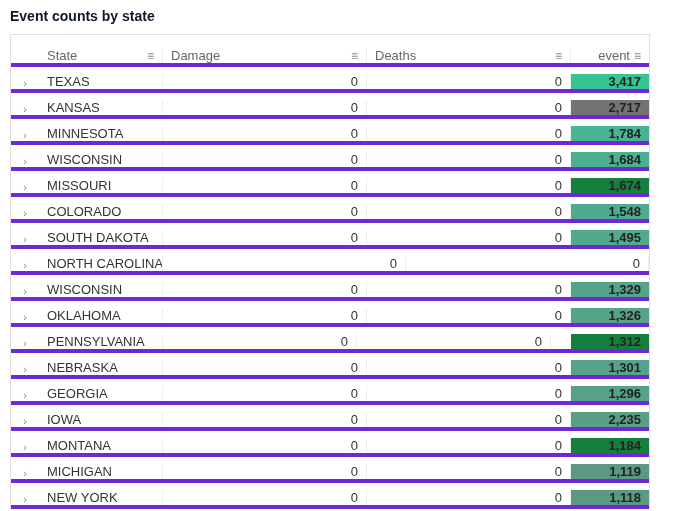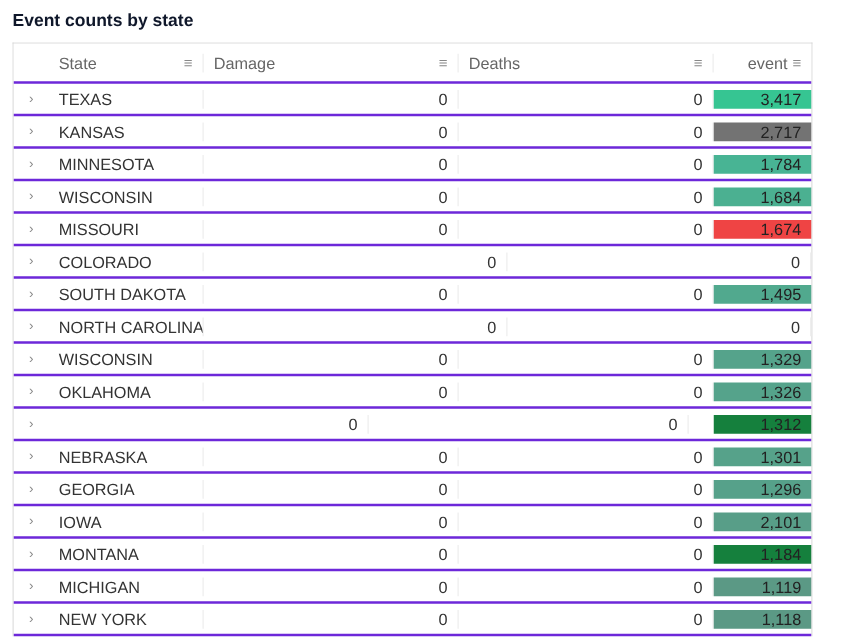--- a/index.html
+++ b/index.html
@@ -17,22 +17,22 @@
     color: #0f172a;
     margin-bottom: 10px;
   }
   .grid {
     border: 1px solid #e0e0e0;
     border-bottom: none;
     width: 640px;
   }
   .headrow, .row {
     display: flex;
-    align-items: center;
-    border-bottom: 2px solid #6d28d9;
+    align-items: flex-end;
+    border-bottom: 4px solid #6d28d9;
   }
   .headrow {
     height: 32px;
     background: #fff;
   }
   .row {
     height: 26px;
   }
   .cell {
     display: flex;
@@ -48,21 +48,21 @@
   .c-deaths { flex: 1; justify-content: flex-end; }
   .c-event  { width: 78px; justify-content: flex-end; border-right: none; font-variant-numeric: tabular-nums; }
   .headrow .cell { color: #666; font-size: 13px; }
   .hdr { display:flex; align-items:center; width:100%; justify-content:space-between; }
   .hdr-label-left { }
   .hdr-label-right { margin-left:auto; padding-right:4px; }
   .menu-icon { color:#888; font-size:12px; line-height:1; cursor:pointer; }
   .expand-icon { font-size:11px; color:#888; cursor:pointer; }
   .row .c-state { color:#333; }
   .row .c-damage, .row .c-deaths { color:#333; }
-  .row .c-event { color:#222; font-weight:400;padding-left:16px; }
+  .row .c-event { color:#222; font-weight:700;padding-left:16px; }
 </style>
 </head>
 <body>
 
 <div class="title">Event counts by state</div>
 
 <div class="grid">
   <div class="headrow">
     <div class="cell expcol"></div>
     <div class="cell c-state">
@@ -127,29 +127,30 @@
         <div class="cell c-deaths">0</div>
         <div class="cell c-event" style="background:#4bb091;">1,684</div>
       </div>
       <div class="row">
         <div class="cell expcol">
           <span class="expand-icon">›</span>
         </div>
         <div class="cell c-state">MISSOURI</div>
         <div class="cell c-damage">0</div>
         <div class="cell c-deaths">0</div>
-        <div class="cell c-event" style="background:#ef4444;">1,674</div>
+        <div class="cell c-event" style="background:#15803d;">1,674</div>
       </div>
       <div class="row">
         <div class="cell expcol">
           <span class="expand-icon">›</span>
         </div>
         <div class="cell c-state">COLORADO</div>
         <div class="cell c-damage">0</div>
         <div class="cell c-deaths">0</div>
+        <div class="cell c-event" style="background:#4fab8f;">1,548</div>
       </div>
       <div class="row">
         <div class="cell expcol">
           <span class="expand-icon">›</span>
         </div>
         <div class="cell c-state">SOUTH DAKOTA</div>
         <div class="cell c-damage">0</div>
         <div class="cell c-deaths">0</div>
         <div class="cell c-event" style="background:#51a98e;">1,495</div>
       </div>
@@ -176,20 +177,21 @@
         </div>
         <div class="cell c-state">OKLAHOMA</div>
         <div class="cell c-damage">0</div>
         <div class="cell c-deaths">0</div>
         <div class="cell c-event" style="background:#55a38b;">1,326</div>
       </div>
       <div class="row">
         <div class="cell expcol">
           <span class="expand-icon">›</span>
         </div>
+        <div class="cell c-state">PENNSYLVANIA</div>
         <div class="cell c-damage">0</div>
         <div class="cell c-deaths">0</div>
         <div class="cell c-event" style="background:#15803d;margin-left:20px;">1,312</div>
       </div>
       <div class="row">
         <div class="cell expcol">
           <span class="expand-icon">›</span>
         </div>
         <div class="cell c-state">NEBRASKA</div>
         <div class="cell c-damage">0</div>
@@ -205,21 +207,21 @@
         <div class="cell c-deaths">0</div>
         <div class="cell c-event" style="background:#56a18a;">1,296</div>
       </div>
       <div class="row">
         <div class="cell expcol">
           <span class="expand-icon">›</span>
         </div>
         <div class="cell c-state">IOWA</div>
         <div class="cell c-damage">0</div>
         <div class="cell c-deaths">0</div>
-        <div class="cell c-event" style="background:#589e88;">2,101</div>
+        <div class="cell c-event" style="background:#589e88;">2,235</div>
       </div>
       <div class="row">
         <div class="cell expcol">
           <span class="expand-icon">›</span>
         </div>
         <div class="cell c-state">MONTANA</div>
         <div class="cell c-damage">0</div>
         <div class="cell c-deaths">0</div>
         <div class="cell c-event" style="background:#15803d;">1,184</div>
       </div>

